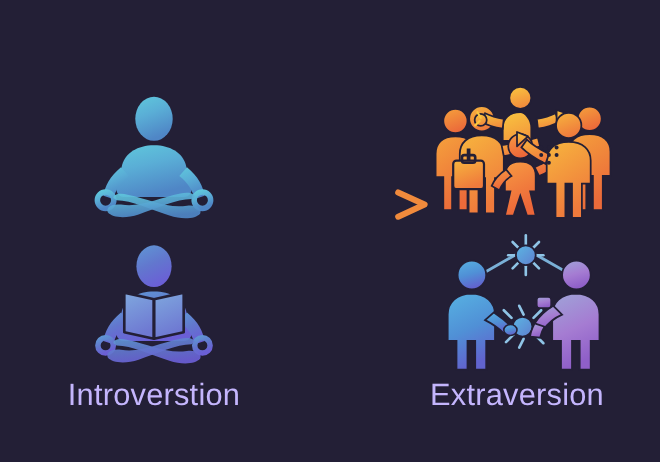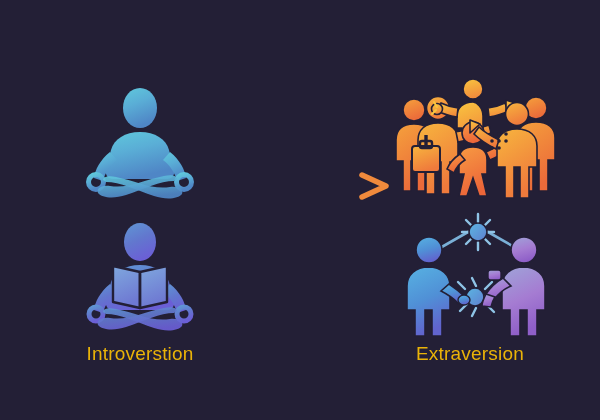--- a/index.html
+++ b/index.html
@@ -25,22 +25,22 @@
   
   #icon-crowd      { left:396px; top:78px;  width:160px; height:120px; }
   #icon-networking { left:402px; top:212px; width:148px; height:122px; }
 
   
   #arrow-slot { left:196px; top:168px; width:196px; height:36px; }
 
   
   .label {
     position:absolute;
-    color:#eab308;
-    font-size:19px;
+    color:#c4b5fd;
+    font-size:28px;
     font-weight:400;
     letter-spacing:0.2px;
     white-space:nowrap;
     text-align:center;
   }
   #label-introversion { left:0px;   top:343px; width:280px; }
   #label-extraversion { left:330px; top:343px; width:280px; }
 
   svg { display:block; overflow:visible; }
 </style>

